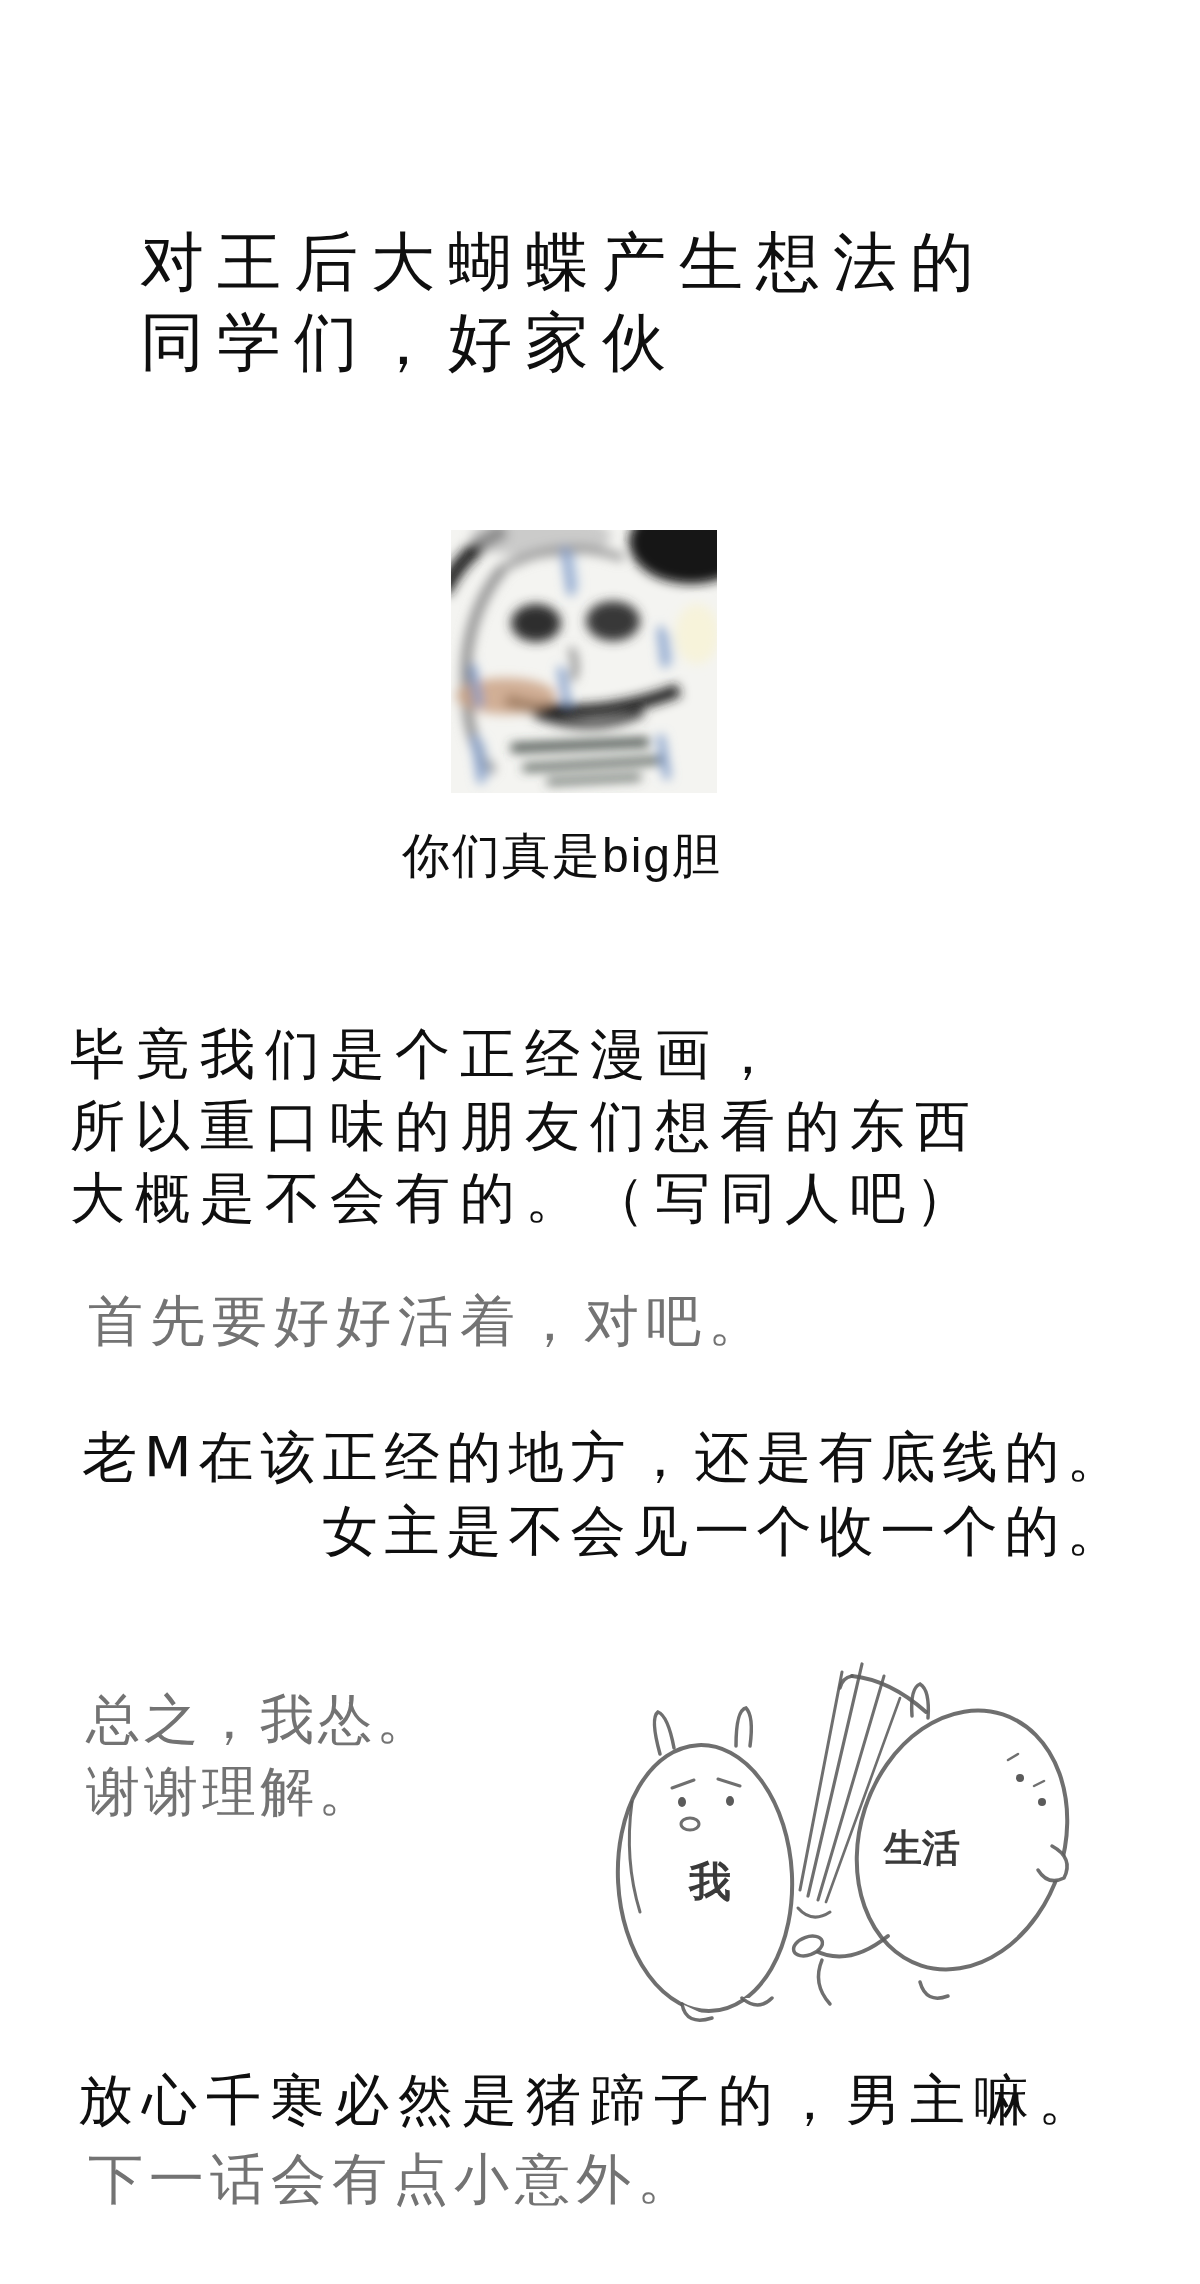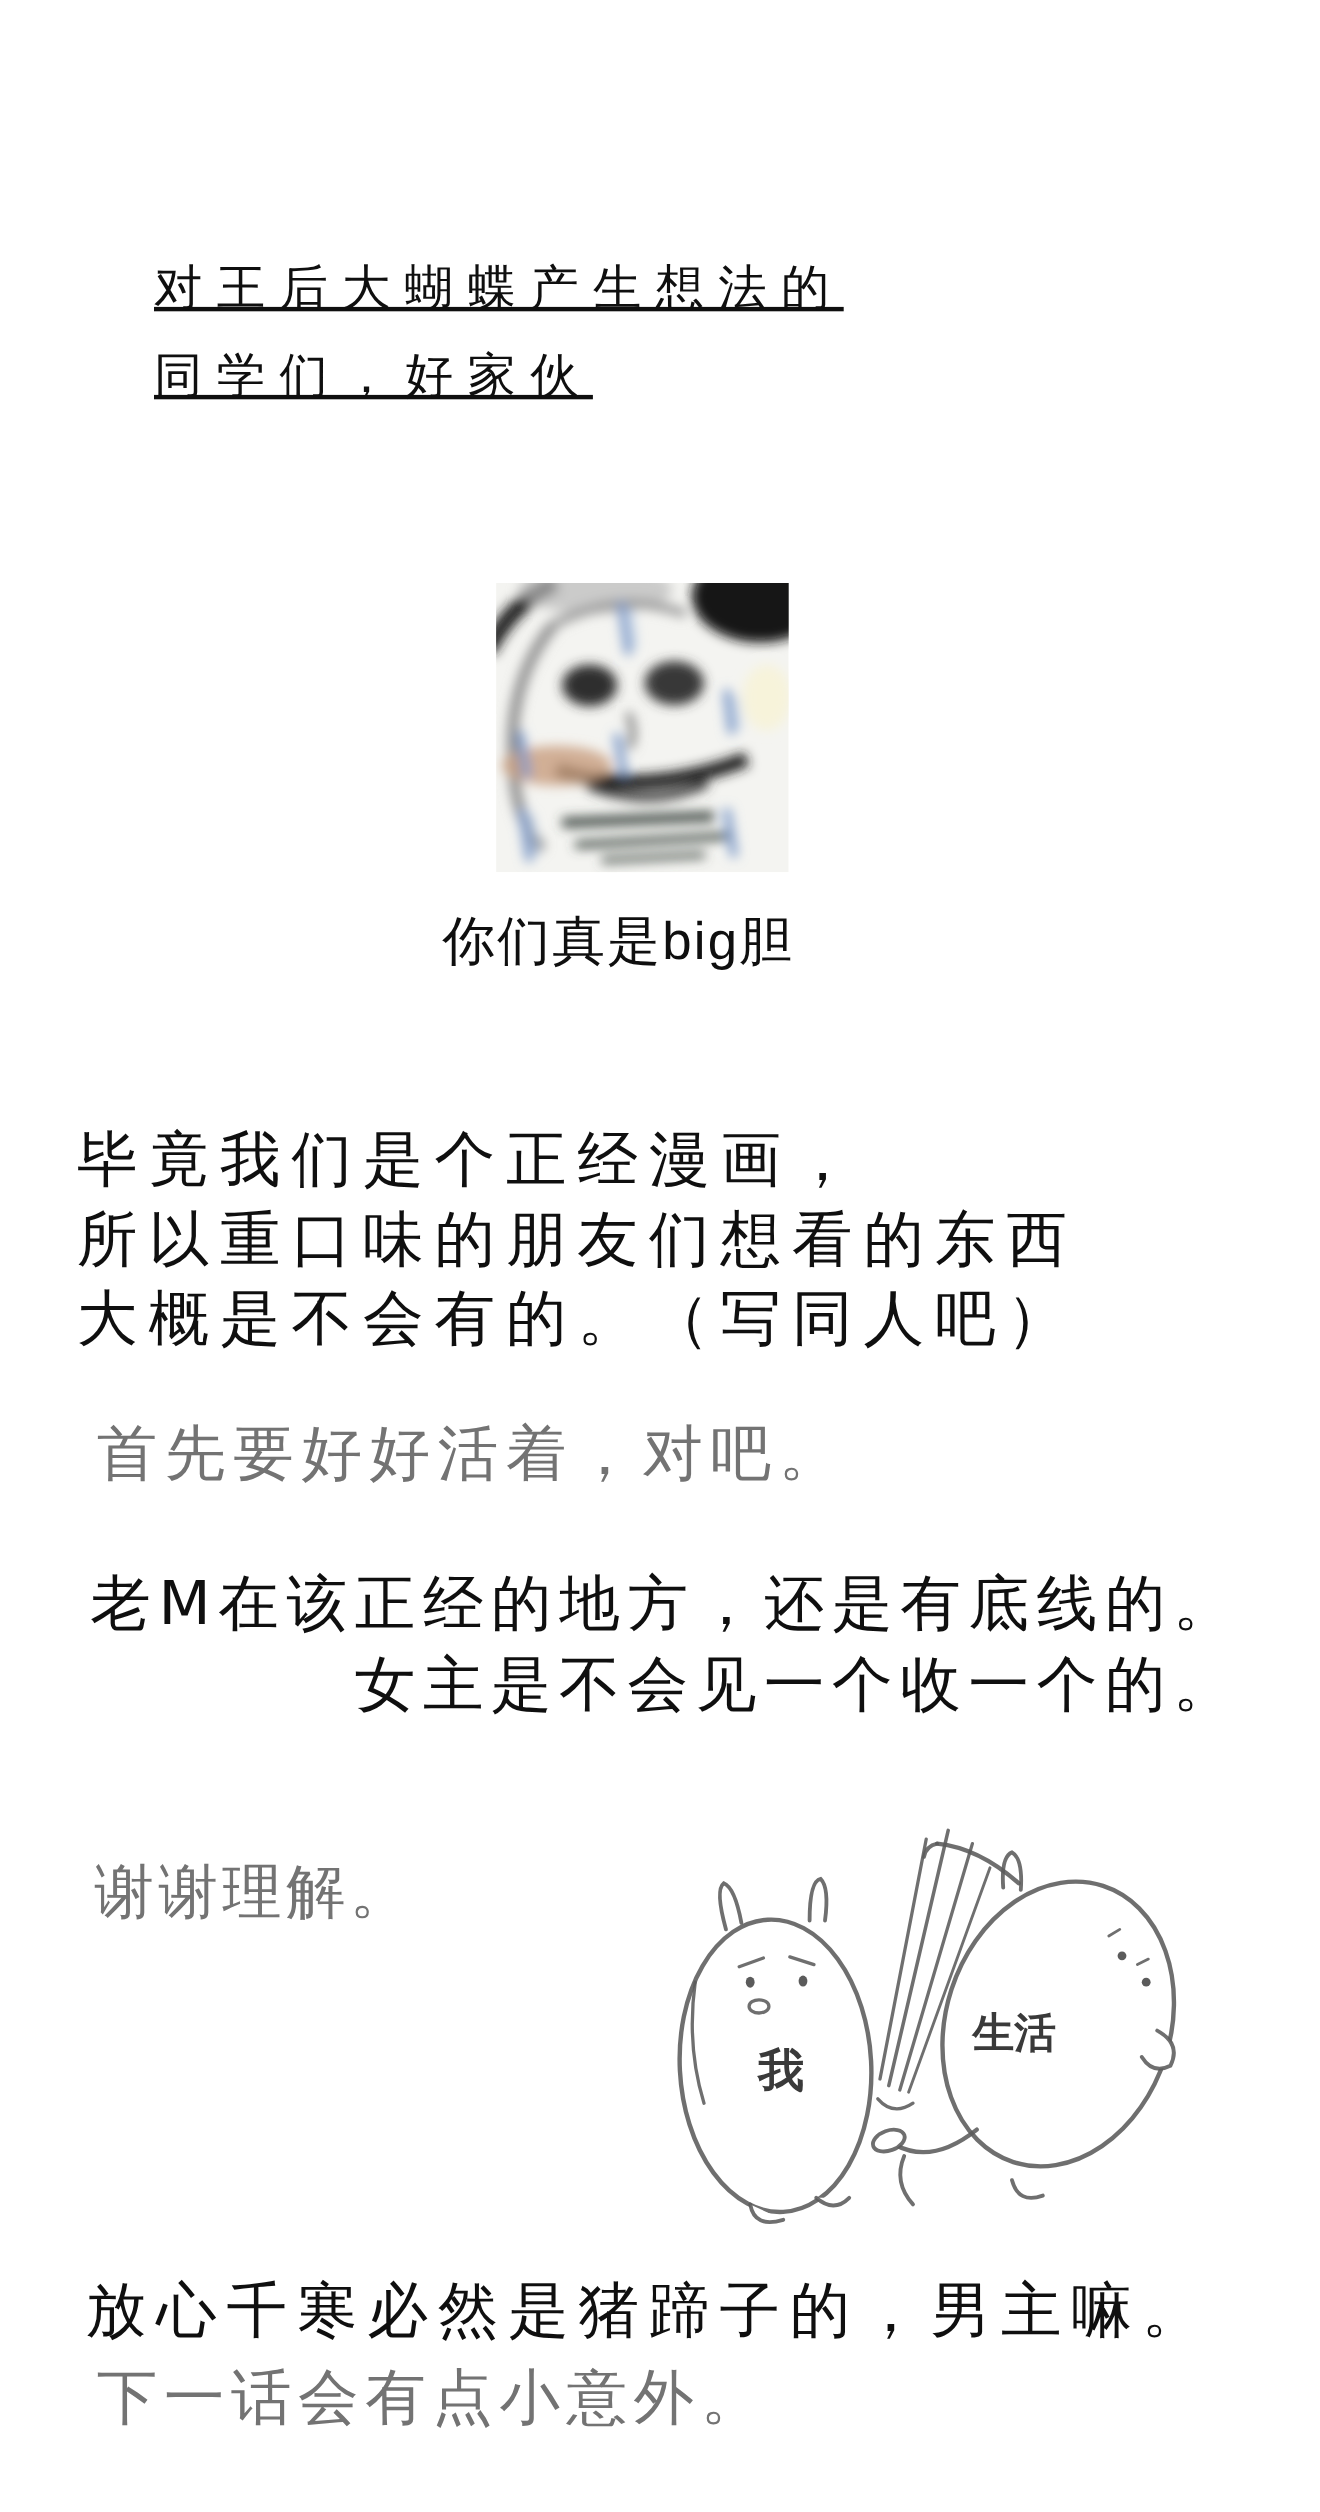--- a/index.html
+++ b/index.html
@@ -2,21 +2,21 @@
 <html><head>
 <meta charset="utf-8">
 <style>
   html,body{margin:0;padding:0;background:#ffffff;}
   .page{
     position:relative;width:1200px;height:2284px;background:#ffffff;
     overflow:hidden;font-family:"DejaVu Sans",sans-serif;color:#0f0f0f;
   }
   .hand{font-family:"DejaVu Sans",sans-serif;font-weight:500;}
   .abs{position:absolute;}
-  .intro{left:140px;top:222px;font-size:44px;line-height:80px;letter-spacing:13px;white-space:nowrap;text-decoration:underline;}
+  .intro{left:140px;top:222px;font-size:64px;line-height:80px;letter-spacing:13px;white-space:nowrap;}
   .meme-box{left:451px;top:530px;width:266px;height:263px;}
   .meme-box svg{display:block;width:266px;height:263px;}
   .caption{left:402px;top:824px;font-size:48px;letter-spacing:2px;white-space:nowrap;
     font-family:"Liberation Sans","DejaVu Sans",sans-serif;font-weight:400;}
   .para{font-size:55px;line-height:72px;letter-spacing:10px;white-space:nowrap;}
   .p1{left:70px;top:1018px;}
   .p2{left:82px;top:1420px;line-height:74px;letter-spacing:7px;text-align:right;}
   .red{color:#737373;}
   .r1{left:88px;top:1285px;font-size:55px;letter-spacing:7px;white-space:nowrap;}
   .r2{left:86px;top:1684px;font-size:54px;line-height:72px;letter-spacing:4px;white-space:nowrap;}
@@ -92,20 +92,21 @@
   </div>
 
   <div class="abs r1 red hand">首先要好好活着，对吧。</div>
 
   <div class="abs para p2 hand">
     <div>老M在该正经的地方，还是有底线的。</div>
     <div>女主是不会见一个收一个的。</div>
   </div>
 
   <div class="abs r2 red hand">
+    <div>总之，我怂。</div>
     <div>谢谢理解。</div>
   </div>
 
   <svg class="abs illu" viewBox="0 0 490 400">
     <g stroke="#5b5b5b" stroke-opacity="0.88" fill="none" stroke-linecap="round">
 
       <path d="M 252 22 L 210 240" stroke-width="3"></path>
       <path d="M 272 14 L 218 246" stroke-width="3.2"></path>
       <path d="M 294 26 L 228 250" stroke-width="3"></path>
       <path d="M 310 48 L 236 252" stroke-width="2.6"></path>

